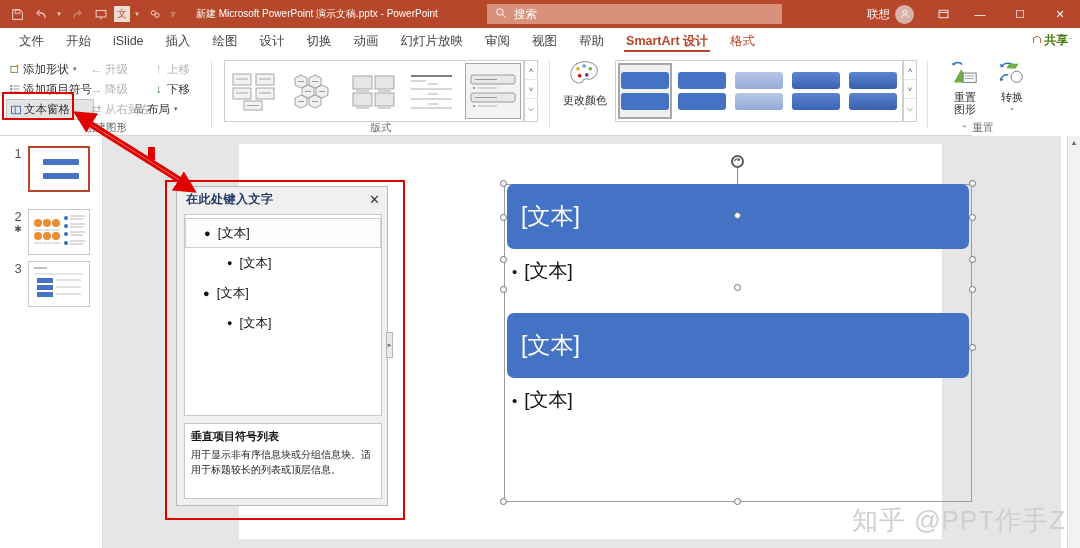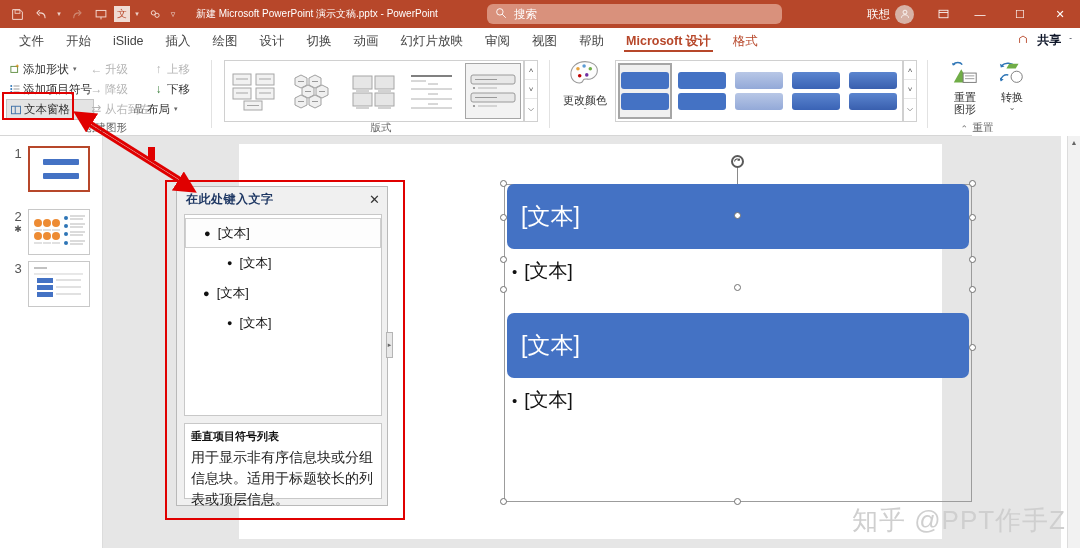--- a/index.html
+++ b/index.html
@@ -22,21 +22,21 @@
     width: 22px; height: 22px; display: flex; align-items: center; justify-content: center;
     font-size: 13px; color: #f3d8d0; line-height: 1;
   }
   .qat-btn svg { display: block; }
   .qat-caret { font-size: 7px; color: #eccfc6; width: 10px; text-align: center; }
   .title-text {
     font-size: 10px; color: #fff; margin-left: 18px; white-space: nowrap;
   }
   .searchbox {
     position: absolute; left: 487px; top: 4px; width: 295px; height: 20px;
-    background: #d9917c; display: flex; align-items: center; padding-left: 8px; gap: 7px; border-radius: 6px;
+    background: #d9917c; display: flex; align-items: center; padding-left: 8px; gap: 7px;
   }
   .searchbox .sicon { font-size: 11px; color: #fff; }
   .searchbox .stext { font-size: 11.5px; color: #fff; }
   .tb-right {
     position: absolute; right: 0; top: 0; height: 28px;
     display: flex; align-items: center; gap: 0px;
   }
   .acct-name { font-size: 11.5px; color: #fff; margin-right: 5px; }
   .avatar {
     width: 19px; height: 19px; border-radius: 50%; background: #d7b2a6;
@@ -57,22 +57,22 @@
   .tab {
     font-size: 12.5px; color: #444; padding: 0 11px; height: 26px;
     display: flex; align-items: center; white-space: nowrap;
   }
   .tab.accent { color: #b7472a; font-weight: bold; position: relative; }
   .tab.accent::after {
     content:""; position:absolute; left:9px; right:9px; bottom:2px; height:2px; background:#b7472a;
   }
   .tab.accent2 { color: #b7472a; }
   .share {
-    position: absolute; right: 8px; top: 4px; display: flex; align-items: center; gap: 8px;
-    font-size: 12px; color: #0f172a; font-weight: bold; text-align: right;
+    position: absolute; right: 8px; top: 4px; display: flex; align-items: center; gap: 1px;
+    font-size: 12px; color: #4d7c0f; font-weight: bold; text-align: right;
   }
   .share .sc { font-size: 8px; font-weight: normal; }
 
   
   .ribbon {
     position: absolute; top: 54px; left: 0; width: 972px; height: 82px;
     background: #fff; border-bottom: 1px solid #d6d6d6;
   }
   .grp { position: absolute; top: 0; height: 82px; }
   .grp-label {
@@ -183,21 +183,21 @@
   .tp-li.lvl1 { padding-left: 18px; }
   .tp-li.lvl2 { padding-left: 42px; }
   .tp-li.active { border: 1px solid #cfcfcf; background: #fdfdfd; }
   .tp-li .b { margin-right: 7px; font-size: 11px; }
   .tp-li.lvl2 .b { font-size: 9px; }
   .tp-desc {
     position: absolute; left: 7px; top: 236px; width: 198px; height: 76px;
     background: #fff; border: 1px solid #c8c8c8; padding: 5px 6px;
   }
   .tp-desc-title { font-size: 11px; font-weight: bold; color: #111; margin-bottom: 3px; }
-  .tp-desc-body { font-size: 14px; color: #222; line-height: 1.5; }
+  .tp-desc-body { font-size: 10px; color: #222; line-height: 1.5; }
   .tp-desc-link { font-size: 10.5px; color: #1a1a1a; margin-top: 5px; text-decoration: underline; }
   .tp-grip {
     position: absolute; right: -6px; top: 145px; width: 7px; height: 26px;
     background: #e8e8e8; border: 1px solid #b5b5b5;
     display: flex; align-items: center; justify-content: center; font-size: 7px; color: #666;
   }
 
   
   .annbox { position: absolute; border: 2px solid #e00000; pointer-events: none; }
   .annsvg { position: absolute; left: 0; top: 0; width: 1080px; height: 548px; pointer-events: none; }
@@ -294,21 +294,21 @@
     <div class="tab">iSlide</div>
     <div class="tab">插入</div>
     <div class="tab">绘图</div>
     <div class="tab">设计</div>
     <div class="tab">切换</div>
     <div class="tab">动画</div>
     <div class="tab">幻灯片放映</div>
     <div class="tab">审阅</div>
     <div class="tab">视图</div>
     <div class="tab">帮助</div>
-    <div class="tab accent">Microsoft 设计</div>
+    <div class="tab accent">SmartArt 设计</div>
     <div class="tab accent2">格式</div>
     <div class="share">
       <span>
         <svg width="12" height="11" viewBox="0 0 16 16">
             <path d="M3 13V6l5-3 5 3v7" fill="none" stroke="#b7472a" stroke-width="1.3"></path>
           </svg>
       </span>
       <span>共享</span>
       <span class="sc">ˇ</span>
     </div>

